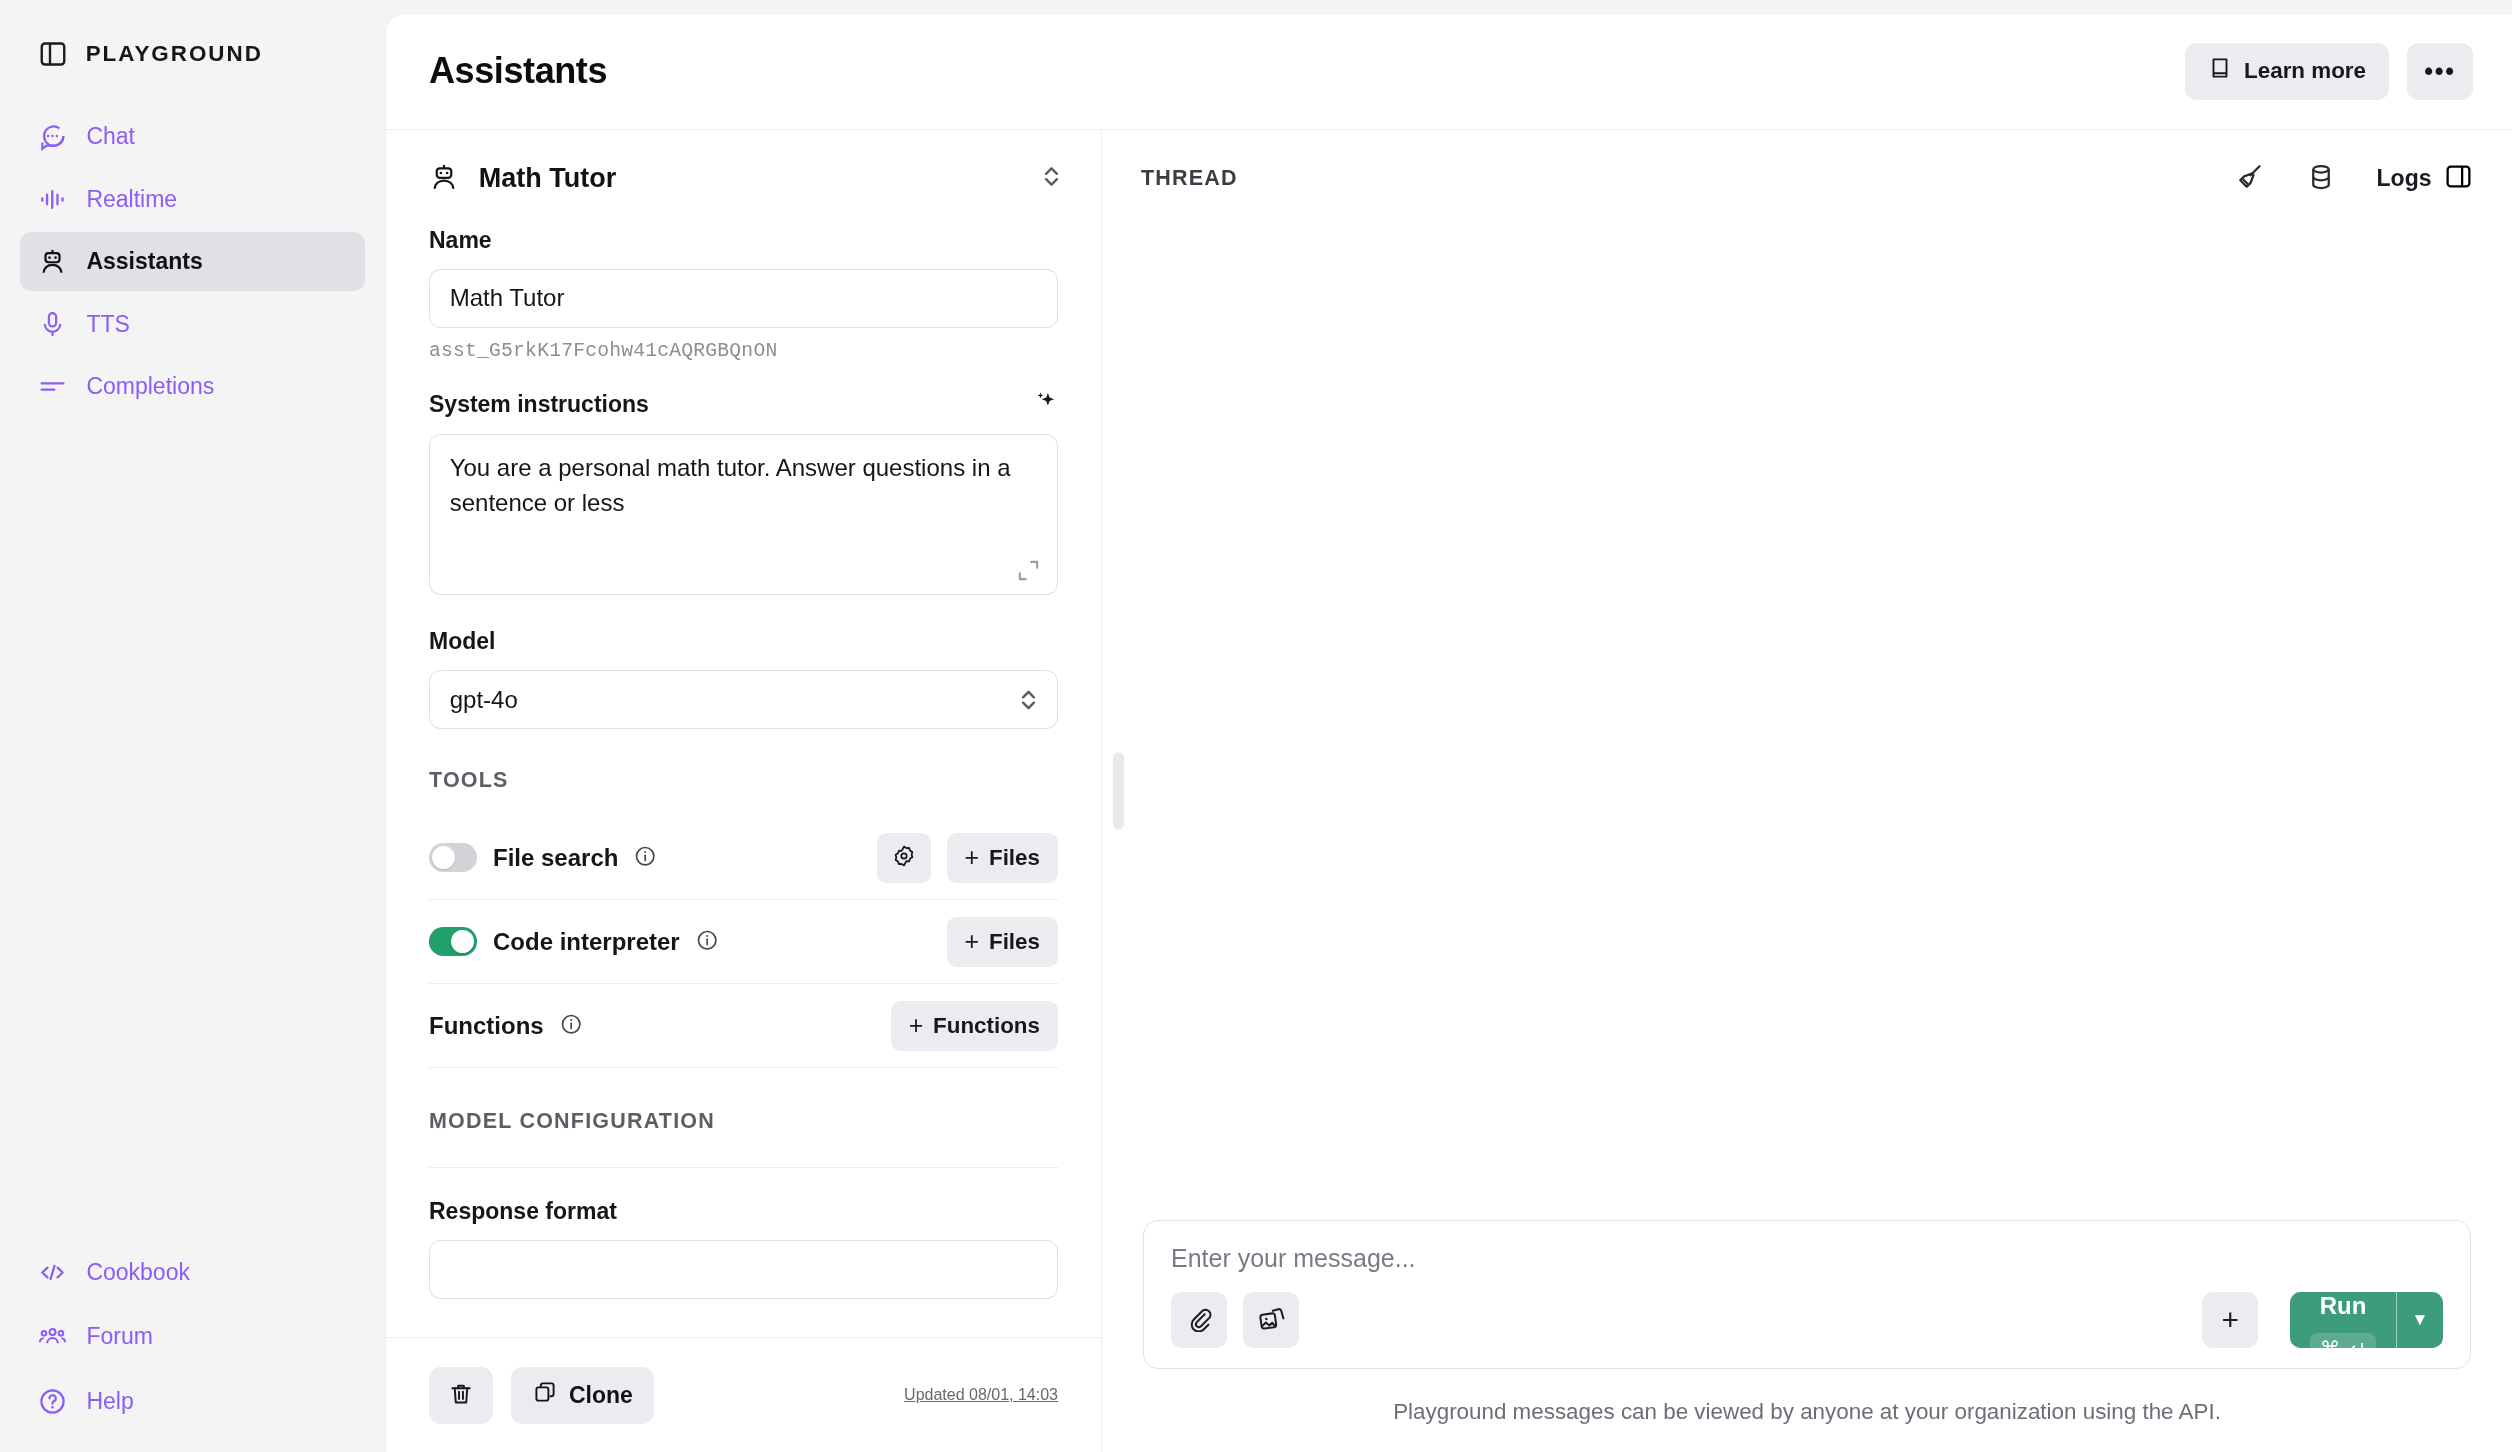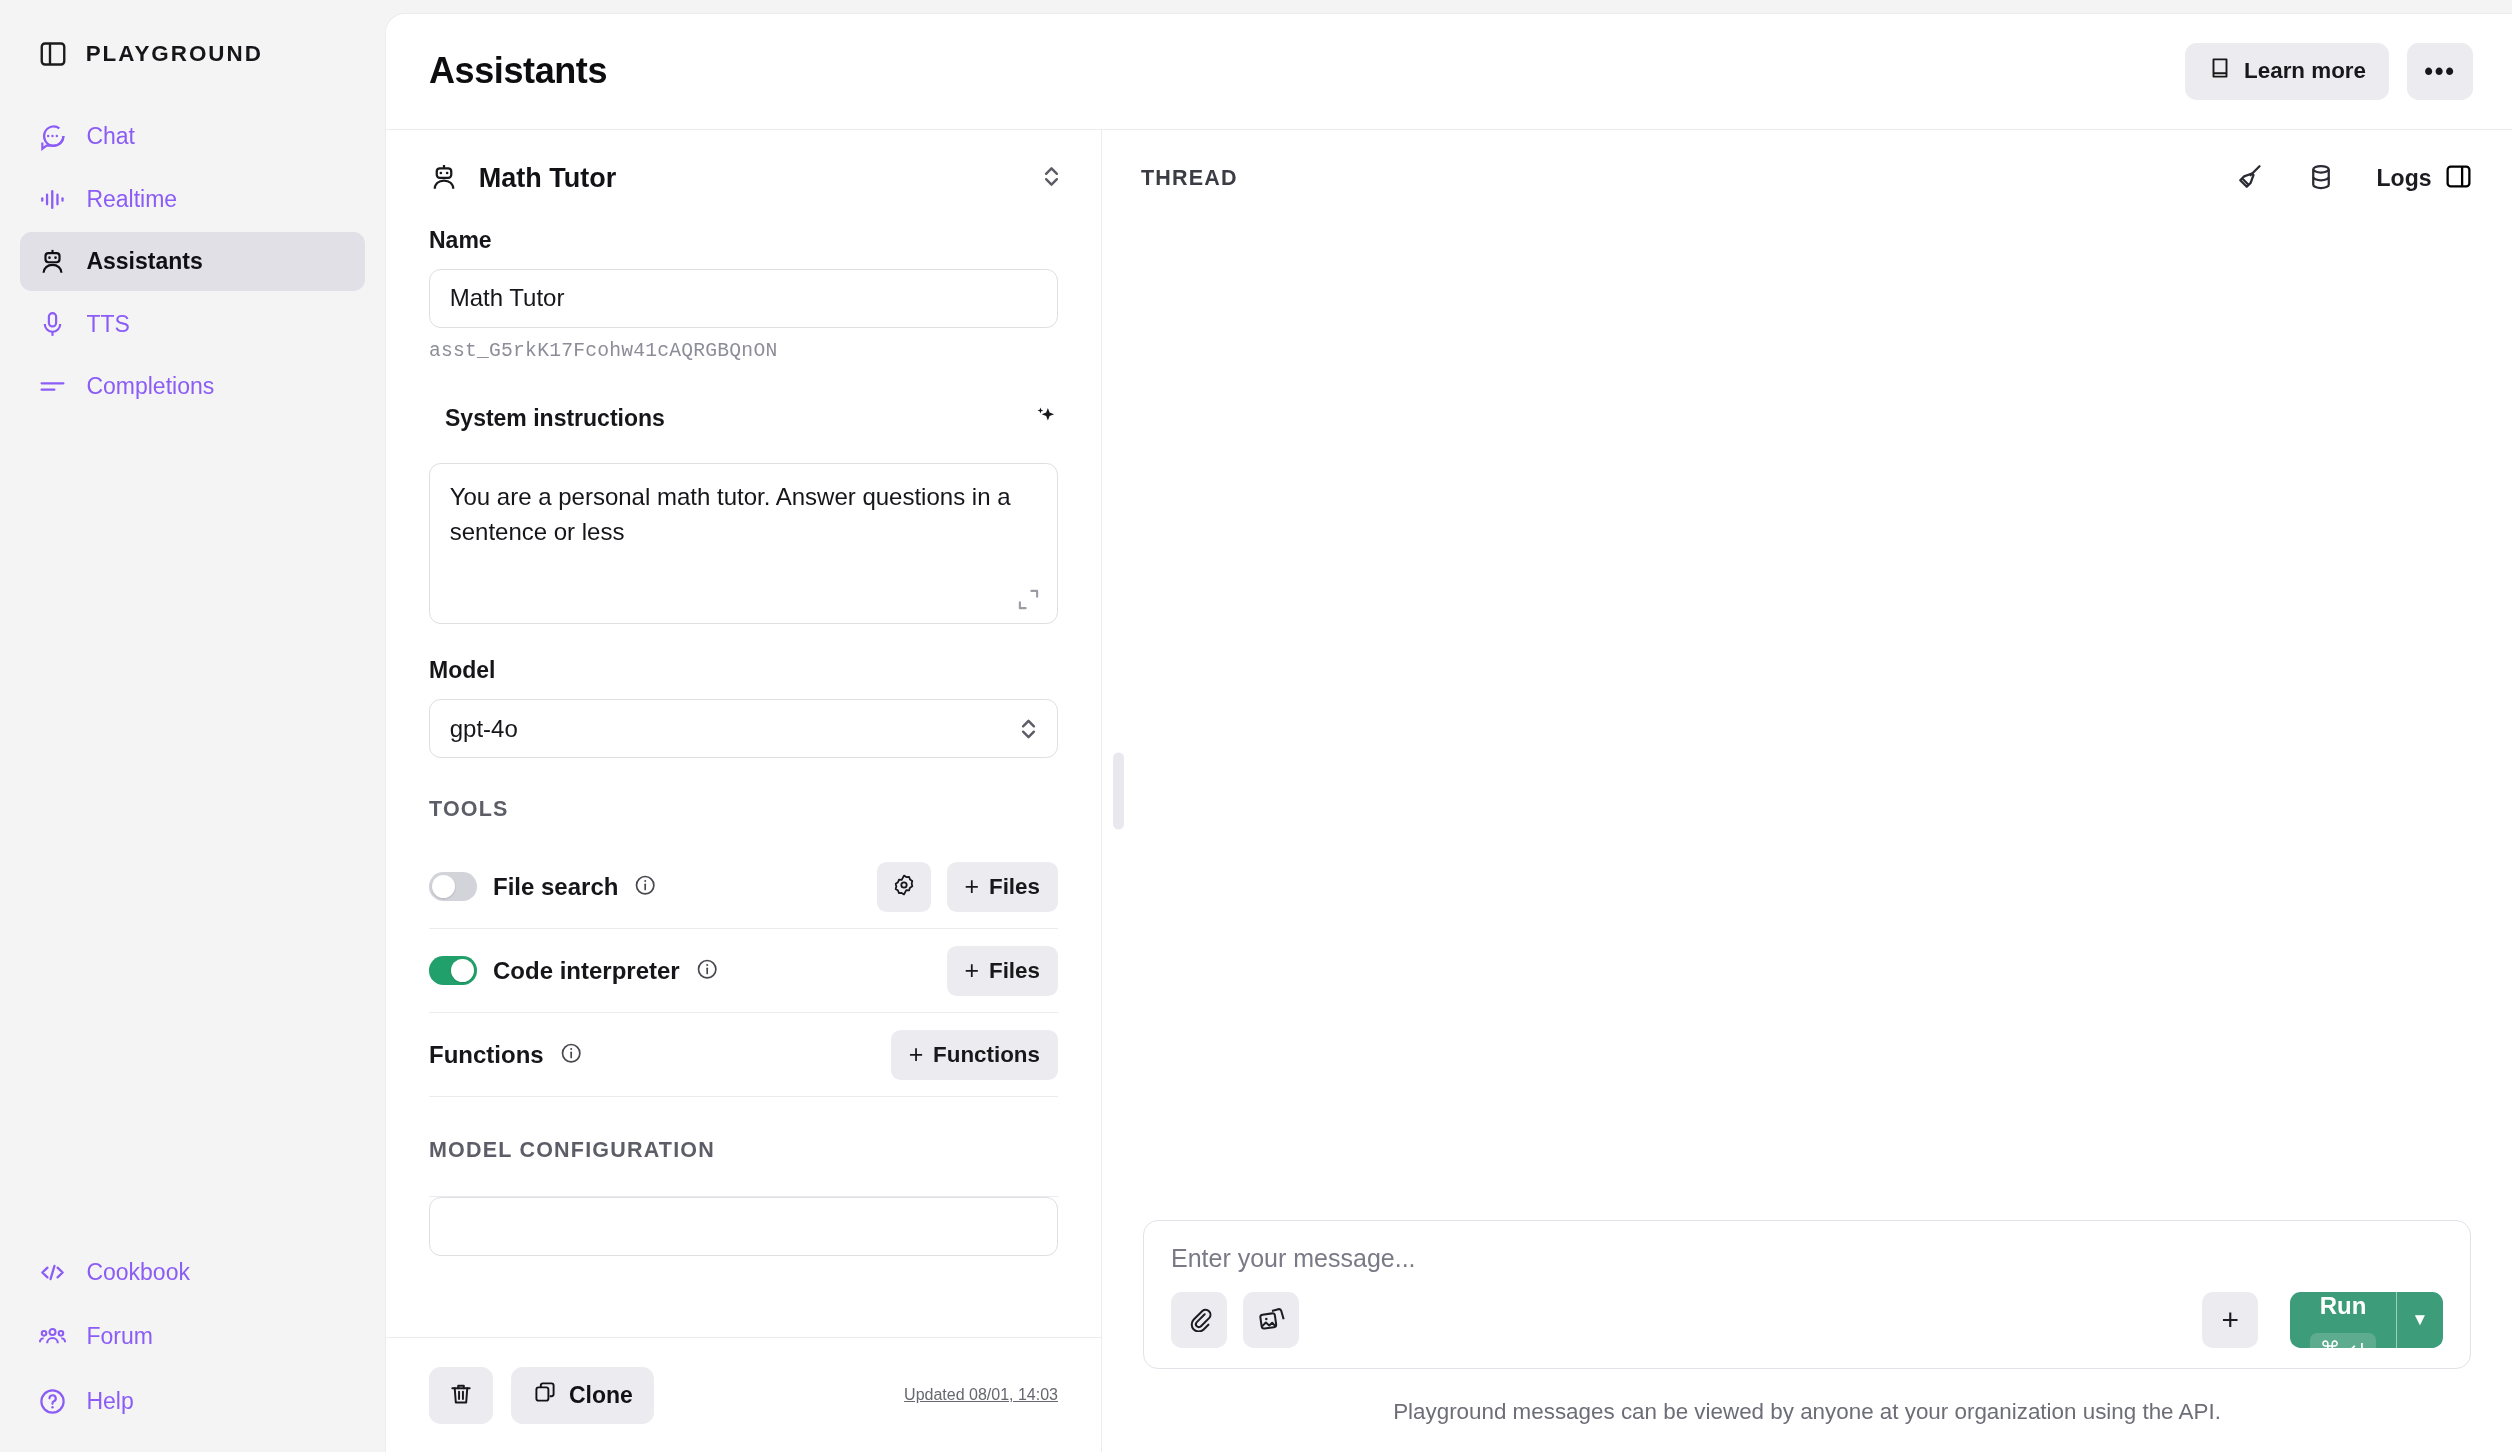--- a/index.html
+++ b/index.html
@@ -399,21 +399,21 @@
           </span>
         </div>
 
         <div class="cfg-body">
 
           <div class="fld-label">Name</div>
           <input class="input" type="text" value="Math Tutor" style="">
           <div class="asst-id">asst_G5rkK17Fcohw41cAQRGBQnON</div>
 
           <div class="sys-row" style="margin-top:27px;">
-            <span class="fld-label" style="margin:16px;text-align:right;">System instructions</span>
+            <span class="fld-label" style="margin:0;text-align:right;">System instructions</span>
             <span>
               <svg class="sparkle" viewBox="0 0 24 24" fill="currentColor">
                 <path d="M15 3.6l1.5 4 4 1.5-4 1.5-1.5 4-1.5-4-4-1.5 4-1.5z"></path>
                 <path d="M8.4 3.2l.72 1.9 1.9.72-1.9.72-.72 1.9-.72-1.9-1.9-.72 1.9-.72z"></path>
               </svg>
             </span>
           </div>
 
           <div class="ta-wrap">
             <textarea class="ta" style="">You are a personal math tutor. Answer questions in a sentence or less</textarea>
@@ -499,20 +499,21 @@
             <span class="tool-spacer"></span>
             <button class="btn-sm">
               <span class="plus-g">+</span>
               <span>Functions</span>
             </button>
           </div>
 
           <div class="section-cap" style="margin-top:41px; margin-bottom:33px;">MODEL CONFIGURATION</div>
           <div class="hr"></div>
 
+          <div class="fld-label" style="margin-top:30px;">Response format</div>
           <div class="select-wrap">
             <input class="input" type="text" readonly="" value="" style="">
           </div>
         </div>
 
         <div class="cfg-foot">
           <button class="btn-trash">
             <span>
               <svg width="26" height="26" viewBox="0 0 24 24" fill="none" stroke="currentColor" stroke-width="1.8" stroke-linecap="round" stroke-linejoin="round">
                 <path d="M4 6.6h16"></path>

